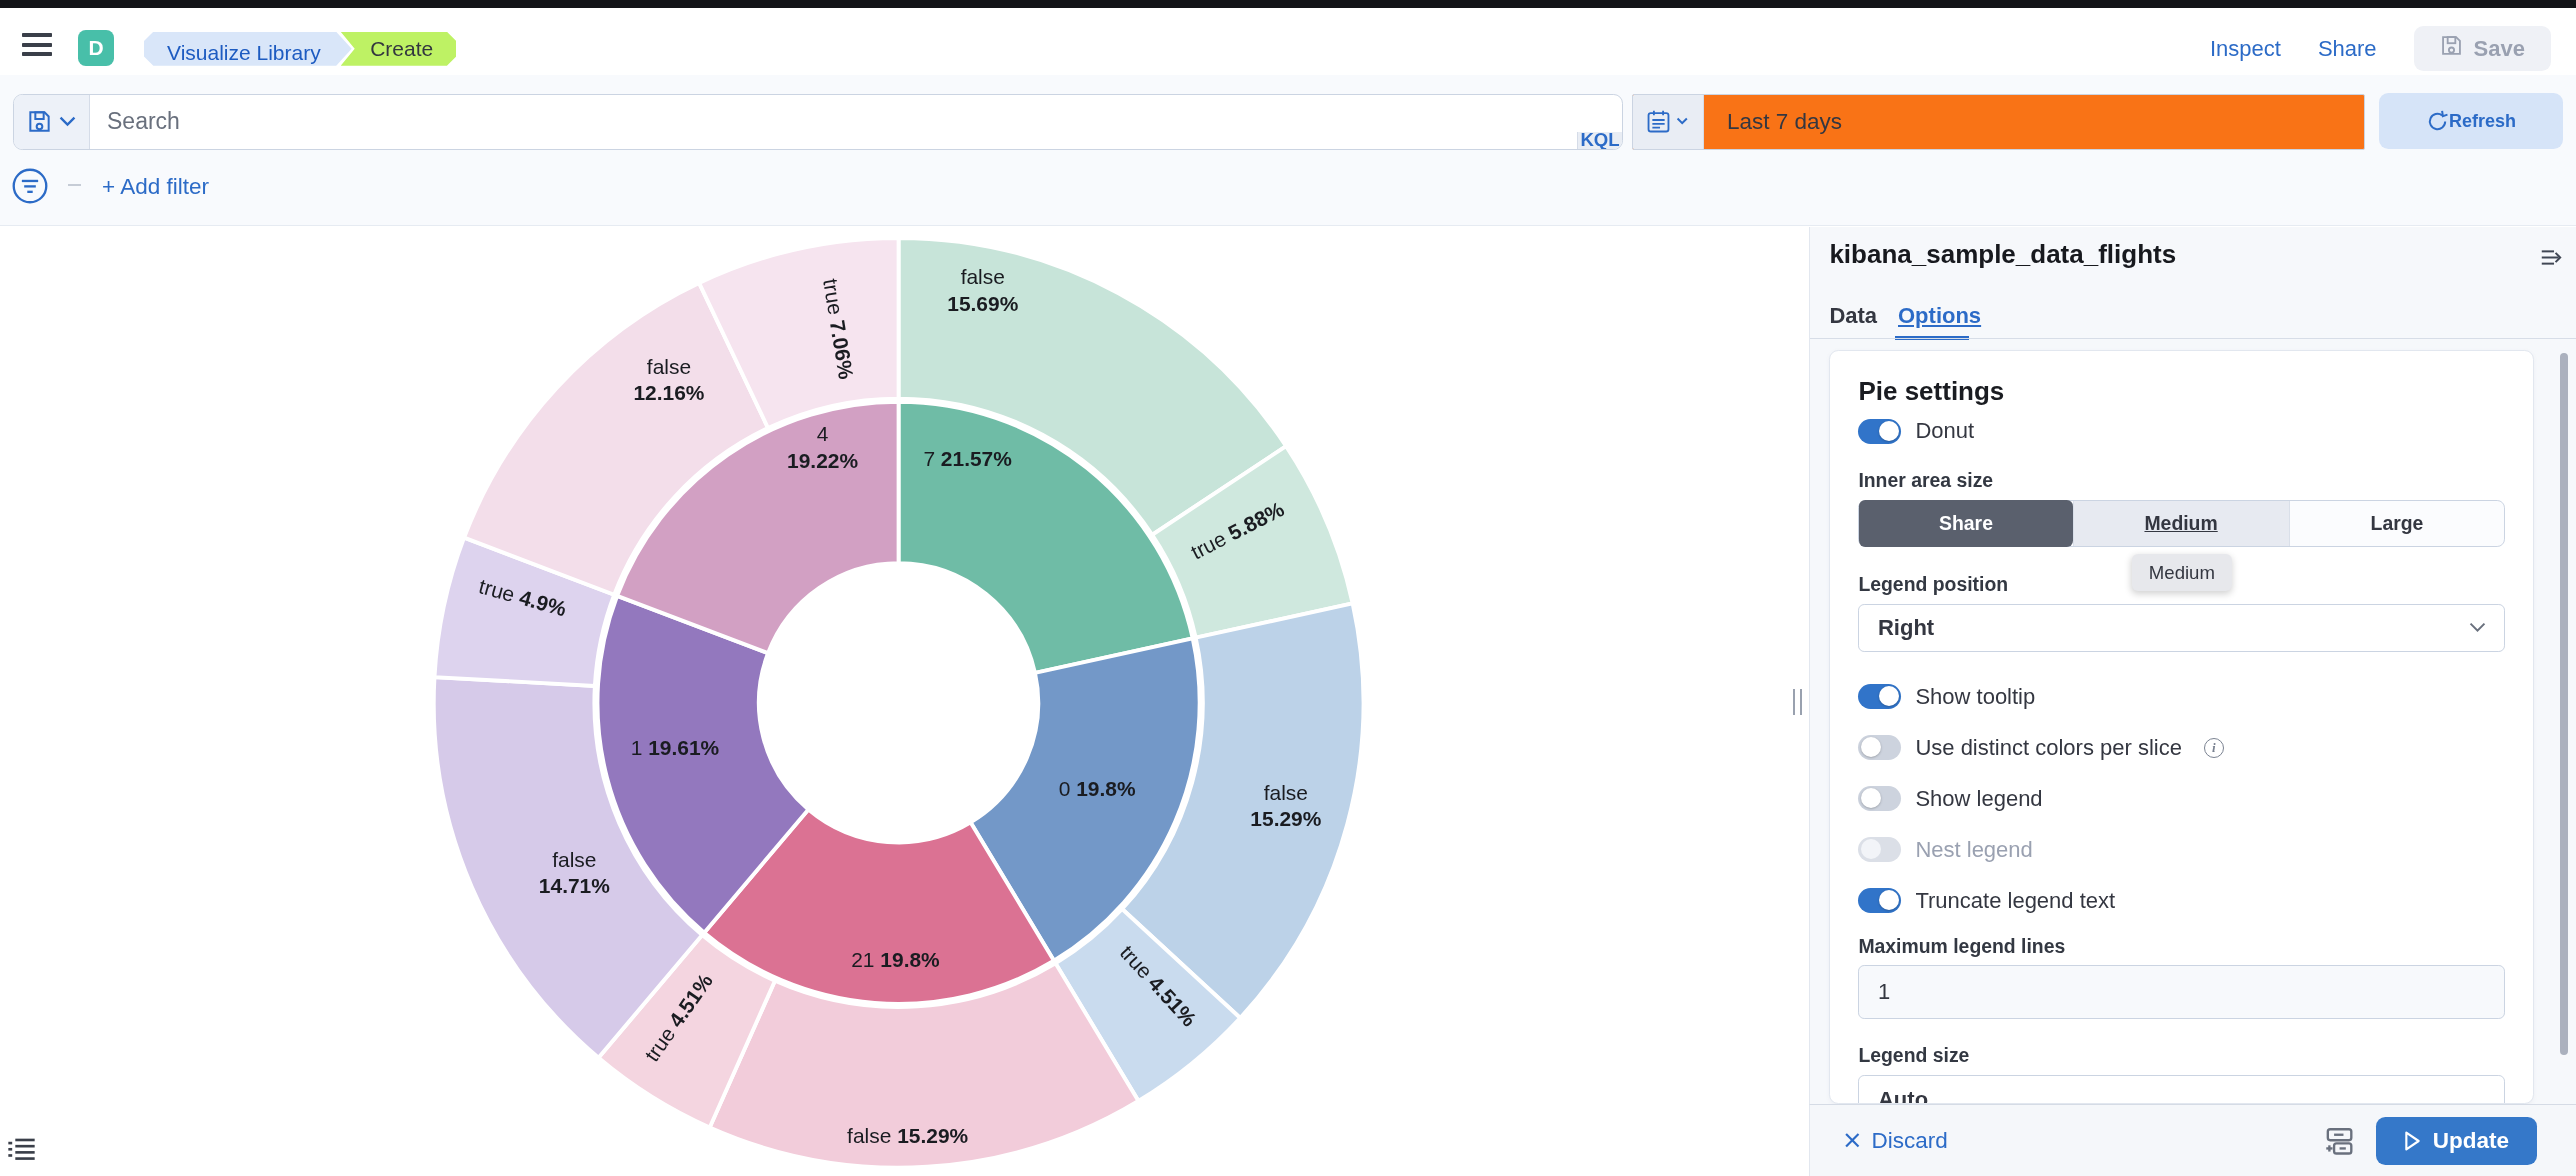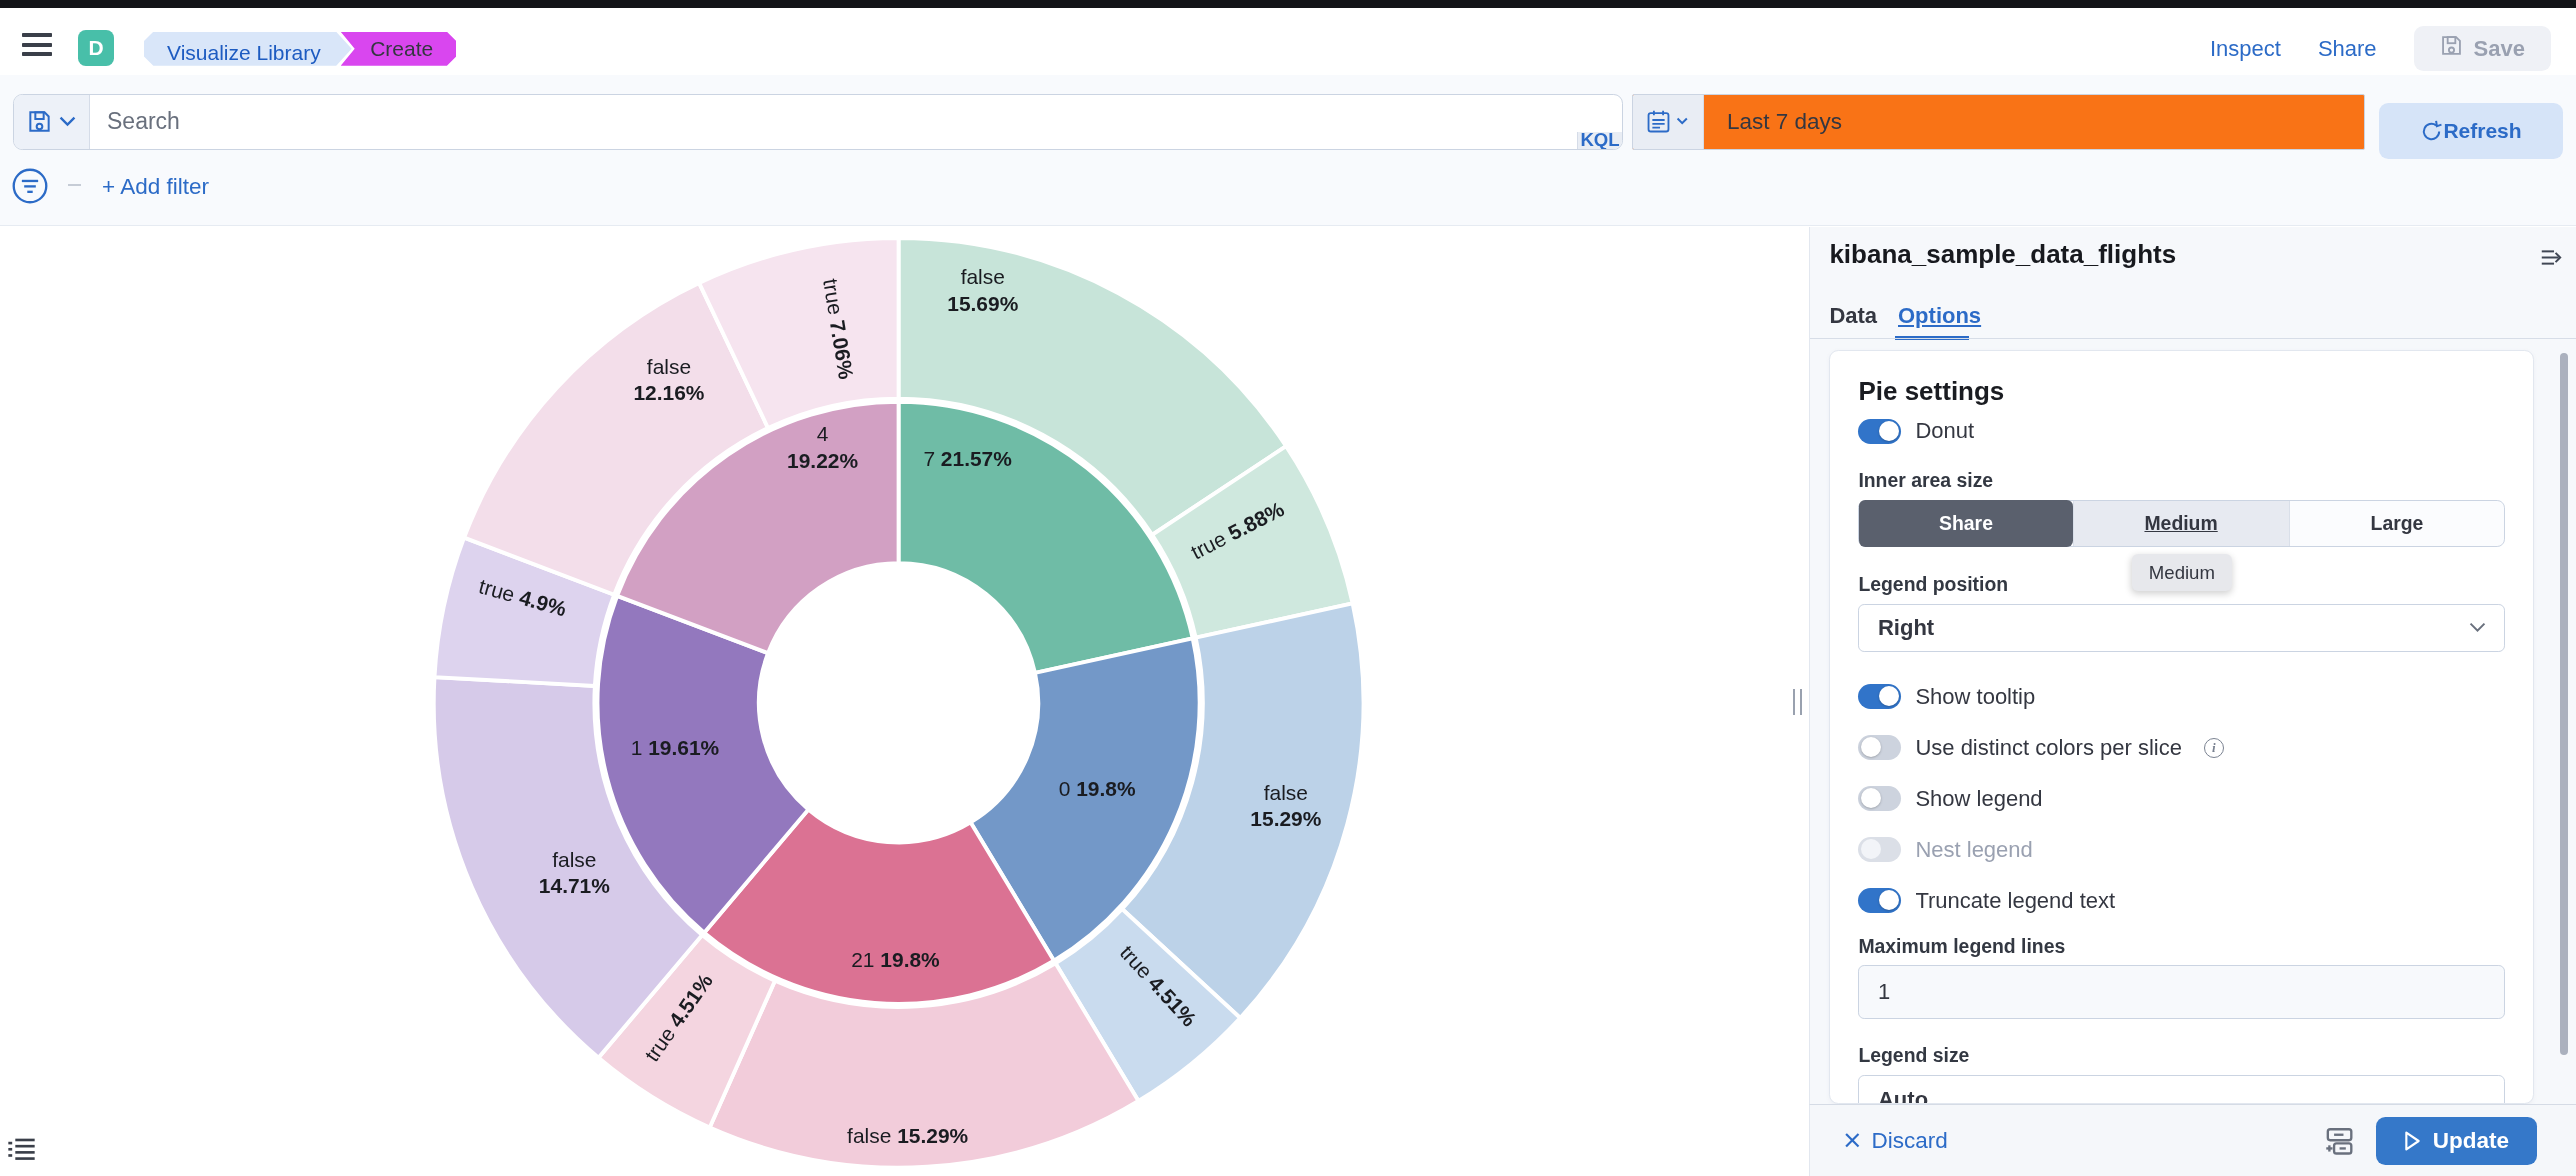--- a/index.html
+++ b/index.html
@@ -9,35 +9,35 @@
   .topbar { position:absolute; left:0; top:0; width:100%; height:7.8px; background:#131418; }
 
   .header { position:absolute; left:0; top:7.8px; width:100%; height:68px; background:#fff; border-bottom:0.8px solid #D8DEE9; }
   .hamburger { position:absolute; left:22px; top:25.6px; width:29.5px; height:23px; cursor:pointer; }
   .hamburger span { display:block; width:29.5px; height:3.9px; background:#3A3F49; border-radius:0.8px; margin-bottom:5.4px; }
   .avatar { position:absolute; left:78px; top:22.5px; width:36px; height:36px; border-radius:7.8px; background:#48BFA9; color:#fff; font-size:21px; font-weight:700; display:flex; align-items:center; justify-content:center; }
   .crumbs { position:absolute; left:144px; top:24px; display:flex; align-items:center; }
   .crumb { height:34px; display:flex; align-items:center; font-size:21px; font-weight:500; }
   .crumb-1 { background:#D9E6F9; color:#1D5BC1; padding:8px 31px 0 23px;
     clip-path:polygon(9.3px 0, calc(100% - 15.5px) 0, 100% 50%, calc(100% - 15.5px) 100%, 9.3px 100%, 0 calc(100% - 9.3px), 0 9.3px); }
-  .crumb-2 { background:#d946ef; color:#33373F; padding:0 23px 0 29.5px; margin-left:-11px;
+  .crumb-2 { background:#bef264; color:#33373F; padding:0 23px 0 29.5px; margin-left:-11px;
     clip-path:polygon(0 0, calc(100% - 9.3px) 0, 100% 9.3px, 100% calc(100% - 9.3px), calc(100% - 9.3px) 100%, 0 100%, 14px 50%); }
   .hdr-right { position:absolute; right:25px; top:18.6px; height:45px; display:flex; align-items:center; gap:37px; }
   .hdr-link { font-size:22px; font-weight:500; color:#2C6BC7; cursor:pointer; }
   .save-btn { height:45px; padding:0 26px; background:#EFF1F6; border-radius:9.3px; display:flex; align-items:center; gap:11px; color:#9AA1B1; font-size:22px; font-weight:600; cursor:default; }
 
   .querybar { position:absolute; left:0; top:75px; width:100%; height:151px; background:#F8FAFD; border-bottom:0.8px solid #E6EBF2; }
   .searchbar { position:absolute; left:13px; top:18.6px; width:1610px; height:56px; background:#fff; border:1.6px solid #CBD4E2; border-radius:9.3px; display:flex; overflow:hidden; }
   .sq-btn { width:76px; background:#EDF1F8; border-right:1.6px solid #D5DCE8; display:flex; align-items:center; justify-content:center; gap:7px; cursor:pointer; }
   .search-input { flex:1; display:flex; align-items:center; padding-left:17px; font-size:23px; color:#69707D; cursor:text; }
   .kql-btn { width:45px; background:#E9EDF4; border-left:1.6px solid #D5DCE8; display:flex; align-items:center; justify-content:center; font-size:18.6px; font-weight:600; color:#2C6BC7; cursor:pointer;margin-top:37px; }
   .datepicker { position:absolute; left:1632px; top:18.6px; width:733px; height:56px; background:#f97316; border:1.6px solid #CBD4E2; border-radius:2px; display:flex; overflow:hidden; }
   .dp-toggle { width:71px; background:#E9EDF4; border-right:1.6px solid #D5DCE8; display:flex; align-items:center; justify-content:center; gap:6.2px; cursor:pointer; }
   .dp-text { display:flex; align-items:center; padding-left:23px; font-size:22.5px; color:#343741; cursor:pointer; }
-  .refresh-btn { position:absolute; left:2379px; top:28px; width:184px; height:56px; background:#D6E4F8; border-radius:9.3px; display:flex; align-items:center; justify-content:center; gap:0; color:#2C6BC7; font-size:21px; font-weight:600; cursor:pointer; }
+  .refresh-btn { position:absolute; left:2379px; top:18px; width:184px; height:56px; background:#D6E4F8; border-radius:9.3px; display:flex; align-items:center; justify-content:center; gap:0; color:#2C6BC7; font-size:18px; font-weight:600; cursor:pointer; }
   .filter-circle { position:absolute; left:11px; top:92px; width:38px; height:38px; cursor:pointer; }
   .filter-dash { position:absolute; left:68px; top:109px; width:13px; height:2.3px; background:#C6CCD6; }
   .addfilter { position:absolute; left:102px; top:99px; font-size:22.5px; font-weight:500; color:#2C6BC7; cursor:pointer; }
 
   .chart-area { position:absolute; left:0; top:227px; width:1808px; height:950px; background:#fff; }
   .drag-handle { position:absolute; left:1793px; top:689px; display:flex; gap:4.7px; cursor:col-resize; }
   .drag-handle i { display:block; width:2.3px; height:26px; background:#99A1AF; }
   .list-icon { position:absolute; left:6.2px; top:1133px; cursor:pointer; }
 
   .panel { position:absolute; left:1809px; top:227px; width:767px; height:878px; background:#F6F8FB; border-left:0.8px solid #E2E7EF; }

